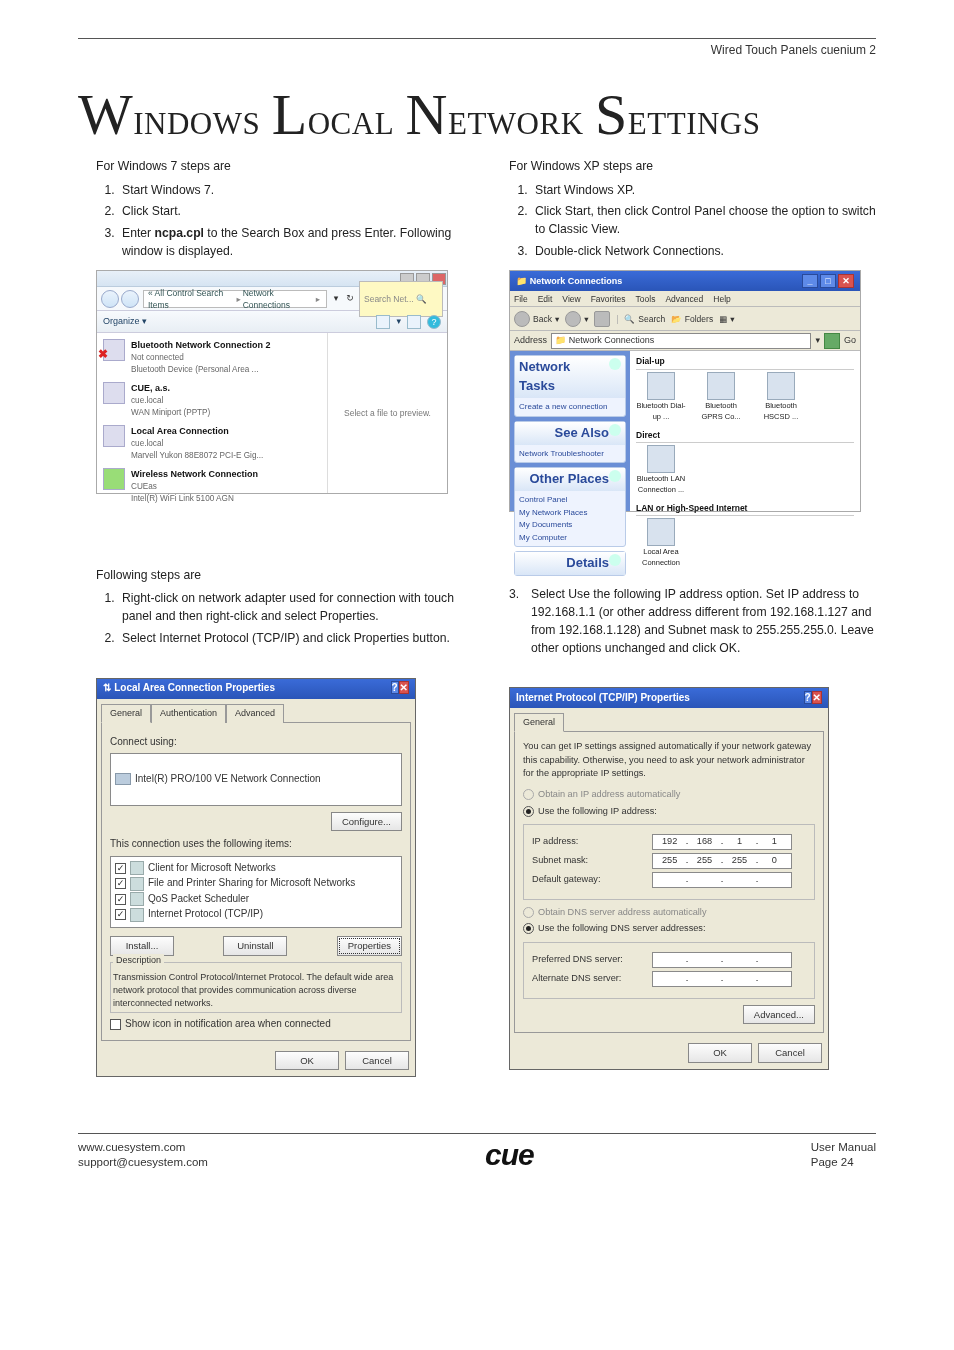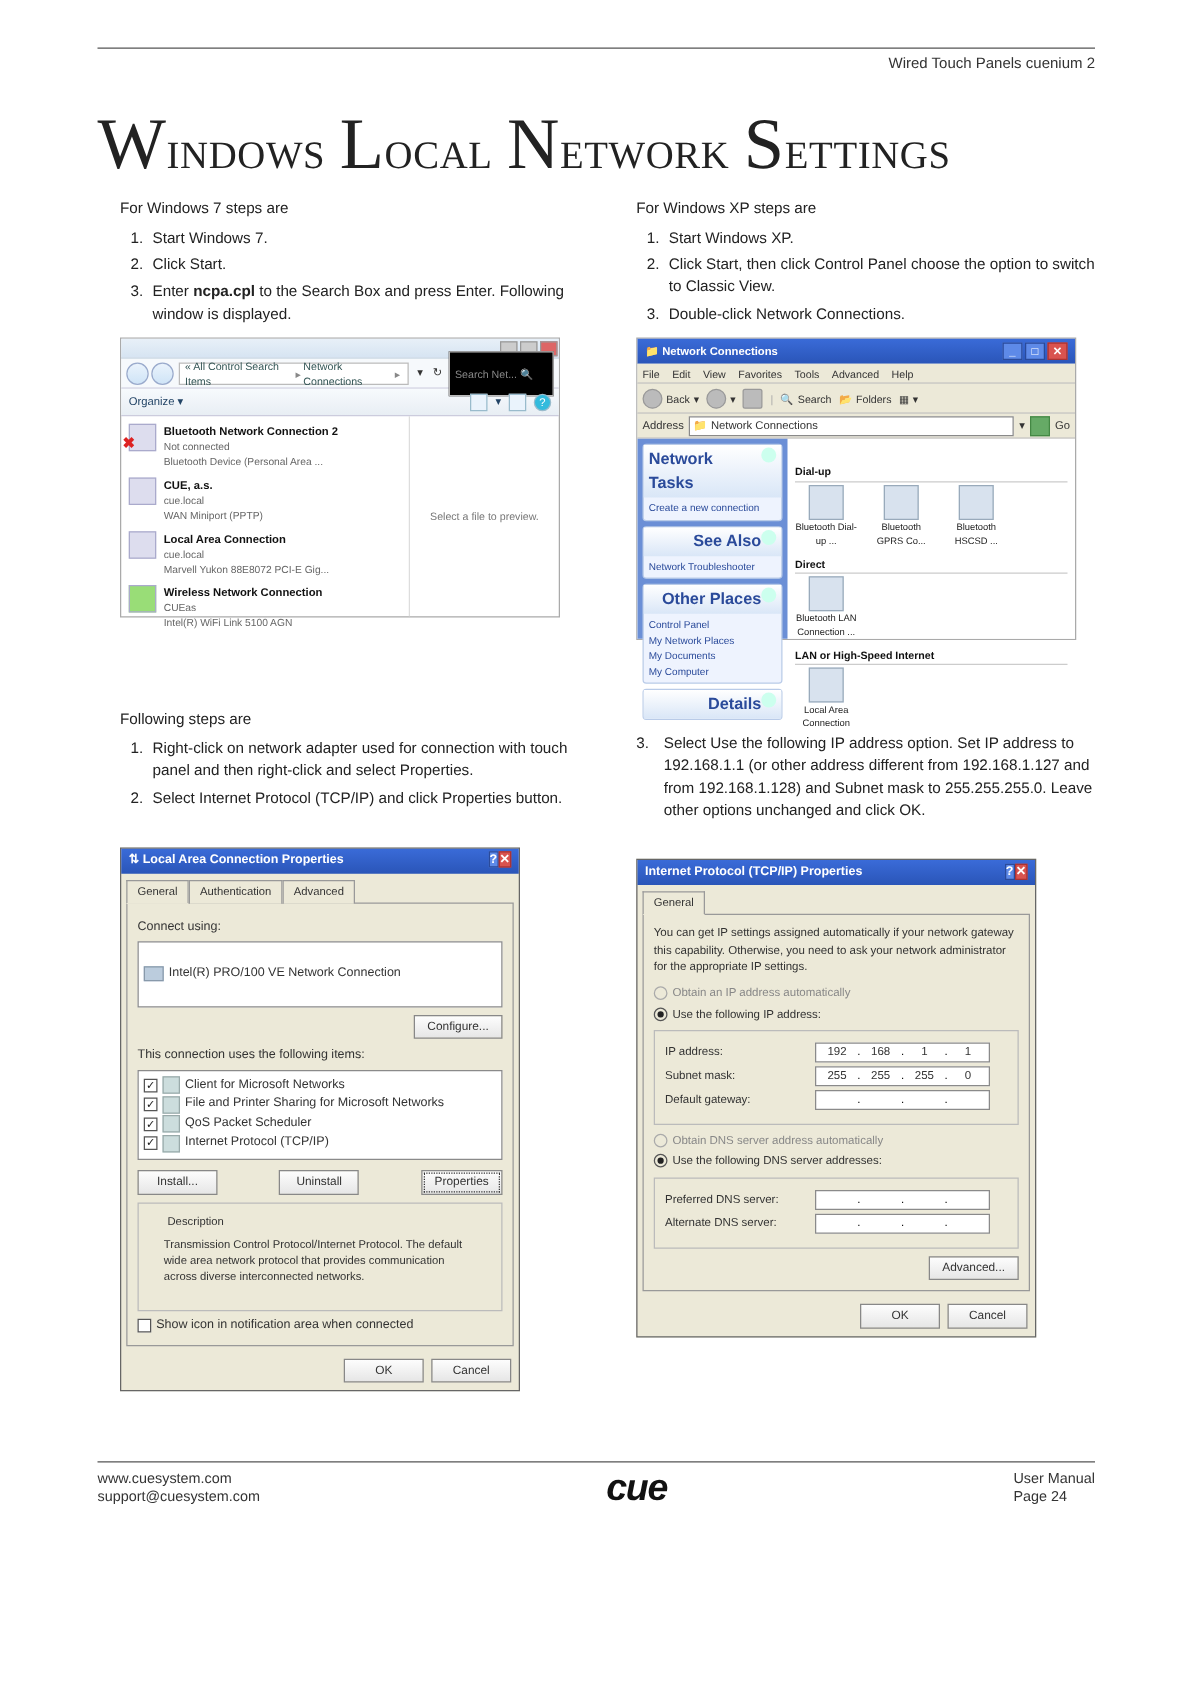--- a/index.html
+++ b/index.html
@@ -19,21 +19,21 @@
   
   .win7explorer { width: 352px; }
   .win7-title { height: 16px; background: linear-gradient(#e8f0f8,#d6e4f2); border-bottom: 1px solid #bcd; display:flex; justify-content:flex-end; }
   .win7-title .btn { width:14px; height:12px; margin:2px 1px; background:#ccc; border:1px solid #999; }
   .win7-title .btn.close { background:#d66; }
   .win7-crumb { height: 24px; display:flex; align-items:center; padding: 2px 4px; background:#f6f9fc; border-bottom:1px solid #ccd; gap:4px;}
   .crumb-arrows { display:flex; gap:2px; }
   .crumb-arrows span { width:18px; height:18px; border-radius:50%; border:1px solid #9ac; background:linear-gradient(#eaf3fc,#cfe4f7); display:inline-block; }
   .crumb-box { flex:1; height:18px; border:1px solid #bbb; background:#fff; display:flex; align-items:center; padding:0 4px; font-size:8.5px; color:#355; }
   .crumb-sep { margin: 0 2px; color:#888; }
-  .search-box { width: 84px; height:36px; border:1px solid #bbb; background:#000000; display:flex; align-items:center; padding:0 4px; font-size:8.5px; color:#888; }
+  .search-box { width: 84px; height:36px; border:1px solid #bbb; background:#fef9c3; display:flex; align-items:center; padding:0 4px; font-size:8.5px; color:#888; }
   .win7-toolbar { height:22px; background:linear-gradient(#f7fafd,#e8eef4); border-bottom:1px solid #ccd; display:flex; align-items:center; padding:0 6px; justify-content:space-between; font-size:9px; color:#246; }
   .win7-toolbar .tbr { display:flex; gap:6px; align-items:center; }
   .tbr .tbicon { width:14px; height:14px; border:1px solid #9bc; background:#eaf3fc; }
   .win7-body { display:flex; height: 160px; }
   .win7-list { flex:1; padding:4px 6px; }
   .nc-item { display:flex; gap:6px; margin:2px 0 6px 0; align-items:flex-start; }
   .nc-ico { width:22px; height:22px; background:#dde; border:1px solid #aac; position:relative; }
   .nc-item .txt b { display:block; font-size:9px; font-weight:bold; color:#111; }
   .nc-item .txt span { display:block; font-size:8.2px; color:#666; }
   .nc-item.redx .nc-ico::after { content:"✖"; position:absolute; left:-6px; top:6px; color:#d22; font-size:12px; font-weight:bold; }
@@ -52,21 +52,21 @@
   .xp-addr { height:20px; background:#ece9d8; border-bottom:1px solid #bbb; display:flex; align-items:center; gap:4px; padding:0 4px; }
   .xp-addr .ab { flex:1; height:16px; background:#fff; border:1px solid #8a8a8a; padding:0 3px; display:flex; align-items:center; }
   .xp-addr .go { width:16px; height:16px; background:#6a6; border:1px solid #484; }
   .xp-body { display:flex; height:160px; background:#fff; }
   .xp-side { width:120px; background:#6b8fd6; padding:4px; display:flex; flex-direction:column; gap:4px; }
   .xp-panel { background:#eef3fe; border:1px solid #b9cbe8; border-radius:3px; }
   .xp-panel .ph { background:linear-gradient(#fff,#d9e6f7); padding:2px 4px; font-weight:bold; color:#2a4a9a; font-size:13px; display:flex; justify-content:flex-end; }
   .xp-panel .ph .chev { width:12px; height:12px; border-radius:50%; background:#cfe; }
   .xp-panel .pb { padding:2px 4px; font-size:8px; color:#2a4a9a; }
   .xp-panel .pb div { margin:1px 0; }
-  .xp-main { flex:1; padding:20px 6px; }
+  .xp-main { flex:1; padding:4px 6px; }
   .xp-group { margin-bottom:6px; }
   .xp-group .gh { font-weight:bold; font-size:8.5px; color:#111; border-bottom:1px solid #ccc; padding-bottom:1px; margin-bottom:2px; }
   .xp-icons { display:flex; gap:10px; }
   .xp-ic { text-align:center; font-size:7.5px; color:#222; width:50px; }
   .xp-ic .img { width:28px; height:28px; margin:0 auto 1px; background:#d8e2ee; border:1px solid #9ab; }
   
   .dlg { width: 320px; border:1px solid #666; background:#ece9d8; font-size:10px; }
   .dlg .dtitle { height:20px; background:linear-gradient(#3a6bd8,#2a55b8); color:#fff; display:flex; align-items:center; padding:0 6px; justify-content:space-between; font-weight:bold; font-size:10px; }
   .dlg .dtitle .q { width:16px; height:14px; background:#5e8ae8; border:1px solid #2a4a9a; text-align:center; line-height:12px; margin-left:2px; }
   .dlg .dtitle .x { width:16px; height:14px; background:#d9534f; border:1px solid #a33; text-align:center; line-height:12px; }
@@ -75,21 +75,21 @@
   .dlg .tab.active { background:#ece9d8; border-bottom:1px solid #ece9d8; }
   .dlg .pane { margin:0 4px 4px 4px; border:1px solid #999; padding:8px; background:#ece9d8; }
   .dlg .field-row { margin:4px 0; }
   .adapter { border:1px solid #8a8a8a; background:#fff; padding:18px 4px; display:flex; align-items:center; gap:4px; }
   .adapter .ai { width:16px; height:12px; background:#bcd; border:1px solid #89a; }
   .btn-classic { display:inline-block; border:1px solid #888; background:linear-gradient(#fdfdfd,#e6e6e6); padding:2px 10px; font-size:9.5px; min-width:64px; text-align:center; }
   .listbox { border:1px solid #8a8a8a; background:#fff; padding:3px 4px; height:72px; }
   .listbox .li { display:flex; align-items:center; gap:4px; margin:1px 0; }
   .listbox .cb { width:11px; height:11px; border:1px solid #555; background:#fff; display:inline-flex; align-items:center; justify-content:center; font-size:9px; color:#222; }
   .listbox .li-ico { width:14px; height:14px; background:#cdd; border:1px solid #9aa; }
-  .group-box { border:1px solid #bbb; padding:20px; margin-top:6px; }
+  .group-box { border:1px solid #bbb; padding:2px; margin-top:6px; }
   .group-box .gtitle { position:relative; top:-12px; background:#ece9d8; display:inline-block; padding:0 3px; font-size:9px; }
   .cbrow { display:flex; align-items:center; gap:4px; margin-top:4px; }
   .cbrow .cb { width:11px; height:11px; border:1px solid #555; background:#fff; }
   .dlg .actions { display:flex; justify-content:flex-end; gap:6px; padding:6px; }
   
   .tcpip .pane { font-size:9.2px; }
   .radio { width:11px; height:11px; border:1px solid #555; border-radius:50%; display:inline-flex; align-items:center; justify-content:center; margin-right:4px; vertical-align:middle; }
   .radio.sel::after { content:""; width:5px; height:5px; background:#222; border-radius:50%; }
   .radio.dis { border-color:#aaa; }
   .tcpip fieldset { border:1px solid #bbb; padding:6px 8px 8px 8px; margin:6px 0; }

